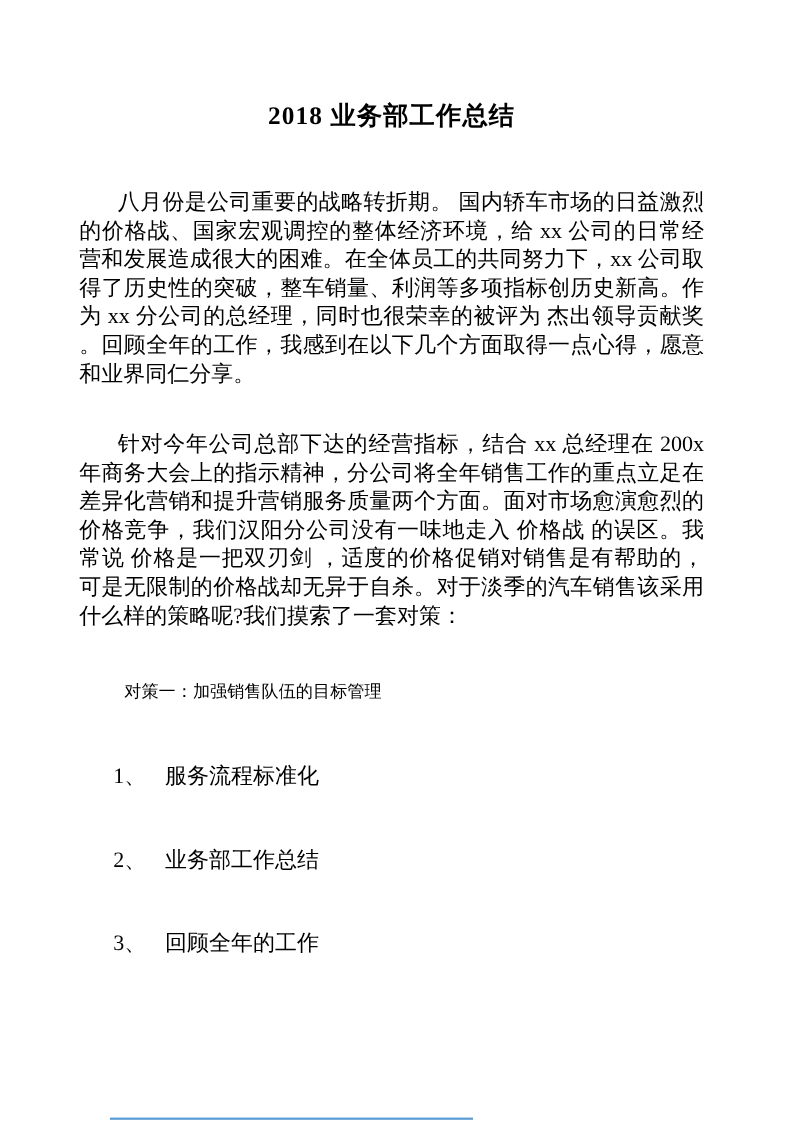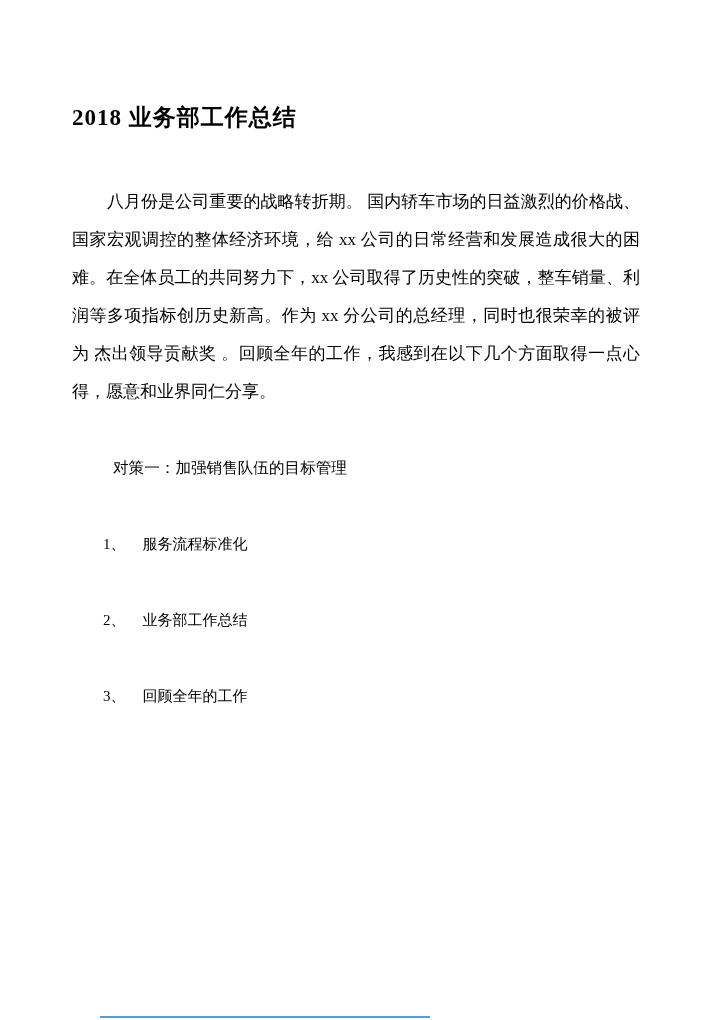--- a/index.html
+++ b/index.html
@@ -16,45 +16,45 @@
   }
   .page {
     position: relative;
     box-sizing: border-box;
     width: 721px;
     height: 1020px;
     padding: 87px 81px 0 72px;
     background: #ffffff;
   }
   .title {
-    margin: 16px 0 50px 0;
+    margin: 4px 0 50px 0;
     font-size: 23px;
     line-height: 30px;
     font-weight: bold;
-    text-align: left;
+    text-align: center;
     letter-spacing: 1px;
   }
   .para {
     margin: 0 0 38px 0;
-    font-size: 17px;
-    line-height: 38px;
+    font-size: 20px;
+    line-height: 26px;
     text-align: justify;
     text-justify: inter-ideograph;
     text-indent: 35px;
   }
   .heading {
     margin: 0 0 38px 0;
     font-size: 15.6px;
     line-height: 38px;
     text-indent: 41px;
   }
   .list-item {
     margin: 0 0 38px 0;
     padding-left: 31px;
-    font-size: 15px;
+    font-size: 20px;
     line-height: 38px;
   }
   .list-item .num {
     display: inline-block;
     margin-right: 17px;
   }
   .accent-line {
     position: absolute;
     left: 100px;
     top: 1016px;
@@ -64,20 +64,21 @@
 </style>
 </head>
 <body>
 
 <div class="page">
 
   <h1 class="title">2018 业务部工作总结</h1>
 
   <p class="para">八月份是公司重要的战略转折期。 国内轿车市场的日益激烈的价格战、国家宏观调控的整体经济环境，给 xx 公司的日常经营和发展造成很大的困难。在全体员工的共同努力下，xx 公司取得了历史性的突破，整车销量、利润等多项指标创历史新高。作为 xx 分公司的总经理，同时也很荣幸的被评为 杰出领导贡献奖 。回顾全年的工作，我感到在以下几个方面取得一点心得，愿意和业界同仁分享。</p>
 
+  <p class="para">针对今年公司总部下达的经营指标，结合 xx 总经理在 200x 年商务大会上的指示精神，分公司将全年销售工作的重点立足在差异化营销和提升营销服务质量两个方面。面对市场愈演愈烈的价格竞争，我们汉阳分公司没有一味地走入 价格战 的误区。我常说 价格是一把双刃剑 ，适度的价格促销对销售是有帮助的，可是无限制的价格战却无异于自杀。对于淡季的汽车销售该采用什么样的策略呢?我们摸索了一套对策：</p>
 
   <p class="heading">对策一：加强销售队伍的目标管理</p>
 
   <p class="list-item">
     <span class="num">1、</span><span>服务流程标准化</span>
   </p>
 
   <p class="list-item">
     <span class="num">2、</span><span>业务部工作总结</span>
   </p>

